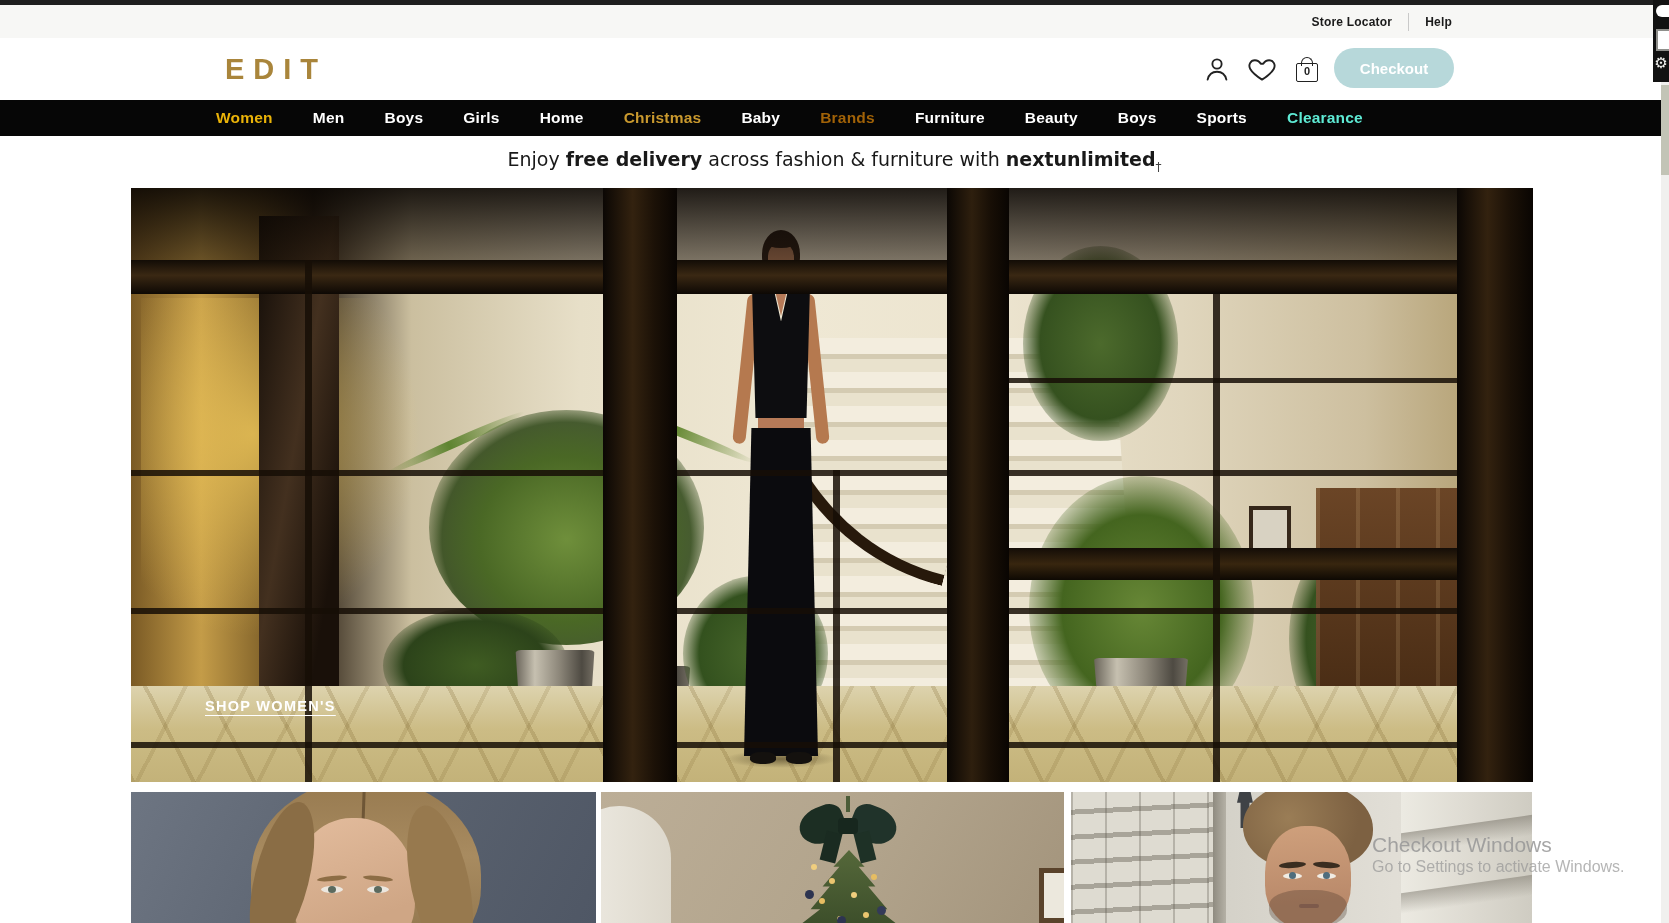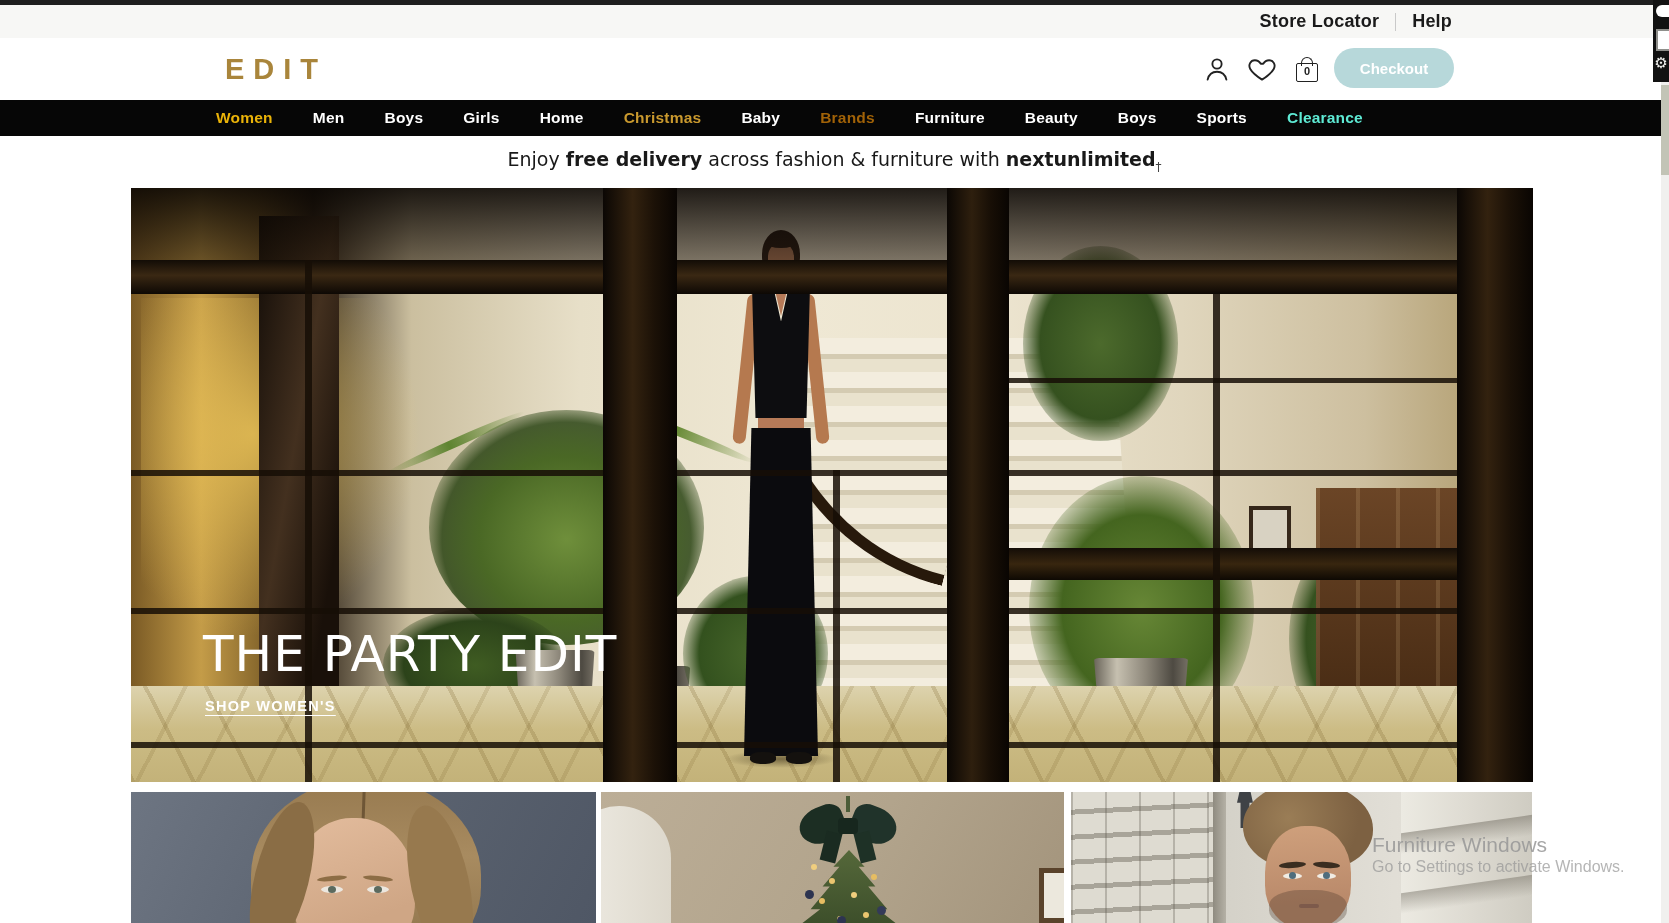--- a/index.html
+++ b/index.html
@@ -3,21 +3,21 @@
 <meta charset="utf-8">
 <title>NEXT</title>
 <style>
   html,body{margin:0;padding:0;background:#fff}
   body{width:1669px;height:923px;position:relative;overflow:hidden;font-family:"Liberation Sans",sans-serif;}
   .abs{position:absolute}
   
   .topstrip{left:0;top:0;width:1669px;height:5px;background:#1e1e1e}
   .utilbar{left:0;top:5px;width:1669px;height:33px;background:#f7f7f5}
   .util-inner{position:absolute;right:217px;top:0;height:33px;display:flex;align-items:center;gap:16px}
-  .util-link{font-size:18px;font-weight:bold;color:#1a1a1a;letter-spacing:.2px;cursor:pointer;text-decoration:none}
+  .util-link{font-size:12px;font-weight:bold;color:#1a1a1a;letter-spacing:.2px;cursor:pointer;text-decoration:none}
   .util-div{width:1px;height:18px;background:#c9c9c9}
   
   .header{left:0;top:38px;width:1669px;height:62px;background:#fff}
   .logo{position:absolute;left:225px;top:15px;font-size:29px;font-weight:600;letter-spacing:9px}
   .search{position:absolute;left:333px;top:12px;width:483px;height:37px;border:1.5px solid #989898;border-radius:19px;background:#fff;display:flex;align-items:center;padding:0 14px;box-sizing:border-box}
   .search input{border:none;outline:none;flex:1;font-size:15px;color:#222;font-family:inherit;background:transparent}
   ::placeholder{color:#2e2e2e;opacity:1}
   .hicon{position:absolute;top:13px;width:34px;height:36px;display:flex;align-items:center;justify-content:center;cursor:pointer}
   .bagbox{position:relative;width:20px;height:17px;border:1.7px solid #222;border-radius:2px;margin-top:6px}
   .baghandle{position:absolute;left:4px;top:-7px;width:10px;height:8px;border:1.7px solid #222;border-bottom:none;border-radius:6px 6px 0 0}
@@ -159,21 +159,20 @@
   <div class="abs gbar" style="left:0;top:282px;width:1402px;height:6px"></div>
   <div class="abs gbar" style="left:0;top:420px;width:1402px;height:6px"></div>
   <div class="abs gbar" style="left:0;top:554px;width:1402px;height:6px"></div>
   <div class="abs gbar" style="left:174px;top:72px;width:7px;height:522px"></div>
   <div class="abs gbar" style="left:702px;top:282px;width:7px;height:312px"></div>
   <div class="abs gbar" style="left:1082px;top:106px;width:7px;height:488px"></div>
   <div class="abs" style="left:472px;top:0;width:74px;height:594px;background:linear-gradient(90deg,#0b0704,#33220f 40%,#1b1107 70%,#090502)"></div>
   <div class="abs" style="left:816px;top:0;width:62px;height:594px;background:linear-gradient(90deg,#0b0704,#2e1f0e 40%,#180f06 70%,#090502)"></div>
   <div class="abs" style="left:1326px;top:0;width:76px;height:594px;background:linear-gradient(90deg,#0b0704,#33220f 40%,#1b1107 70%,#090502)"></div>
 
-  <div class="hero-title">THE PARTY EDIT</div>
   <a class="hero-cta">SHOP WOMEN'S</a>
 </div>
 
 <div class="abs tile" style="left:131px;width:465px">
   <div class="abs" style="inset:0;background:linear-gradient(115deg,#6d7582 0%,#5b6370 50%,#4f5765 100%)"></div>
   <div class="abs" style="left:120px;top:-14px;width:230px;height:195px;background:linear-gradient(180deg,#96794f,#a88b60 40%,#8a6f47);border-radius:50% 50% 44% 44%"></div>
   <div class="abs" style="left:231px;top:-6px;width:3px;height:46px;background:#6e5636;transform:rotate(2deg)"></div>
   <div class="abs" style="left:162px;top:26px;width:122px;height:140px;background:linear-gradient(160deg,#e3bc9d,#cfa685 70%);border-radius:48% 48% 40% 40%"></div>
   <div class="abs" style="left:124px;top:8px;width:54px;height:155px;background:#8a6d45;border-radius:50%;transform:rotate(14deg)"></div>
   <div class="abs" style="left:280px;top:12px;width:58px;height:160px;background:#97794e;border-radius:50%;transform:rotate(-12deg)"></div>
@@ -214,21 +213,21 @@
   <div class="abs" style="left:242px;top:70px;width:27px;height:6px;background:#3a2d20;border-radius:50%;transform:rotate(4deg)"></div>
   <div class="abs" style="left:212px;top:81px;width:19px;height:6px;background:#f0ece4;border-radius:50%"></div>
   <div class="abs" style="left:218px;top:80px;width:7px;height:7px;background:#4f6d7d;border-radius:50%"></div>
   <div class="abs" style="left:246px;top:81px;width:19px;height:6px;background:#f0ece4;border-radius:50%"></div>
   <div class="abs" style="left:252px;top:80px;width:7px;height:7px;background:#4f6d7d;border-radius:50%"></div>
   <div class="abs" style="left:198px;top:98px;width:78px;height:38px;background:rgba(70,52,40,.32);border-radius:40% 40% 46% 46%"></div>
   <div class="abs" style="left:228px;top:112px;width:20px;height:4px;background:#7d5a4b;border-radius:3px"></div>
 </div>
 
 <div class="abs wm">
-  <div class="wm1">Furniture Windows</div>
+  <div class="wm1">Checkout Windows</div>
   <div class="wm2">Go to Settings to activate Windows.</div>
 </div>
 
 <div class="abs rail-track"></div>
 <div class="abs rail-thumb"></div>
 <div class="abs widget"></div>
 <div class="abs w-pill"></div>
 <div class="abs w-box"></div>
 <div class="abs w-gear">⚙</div>
 

